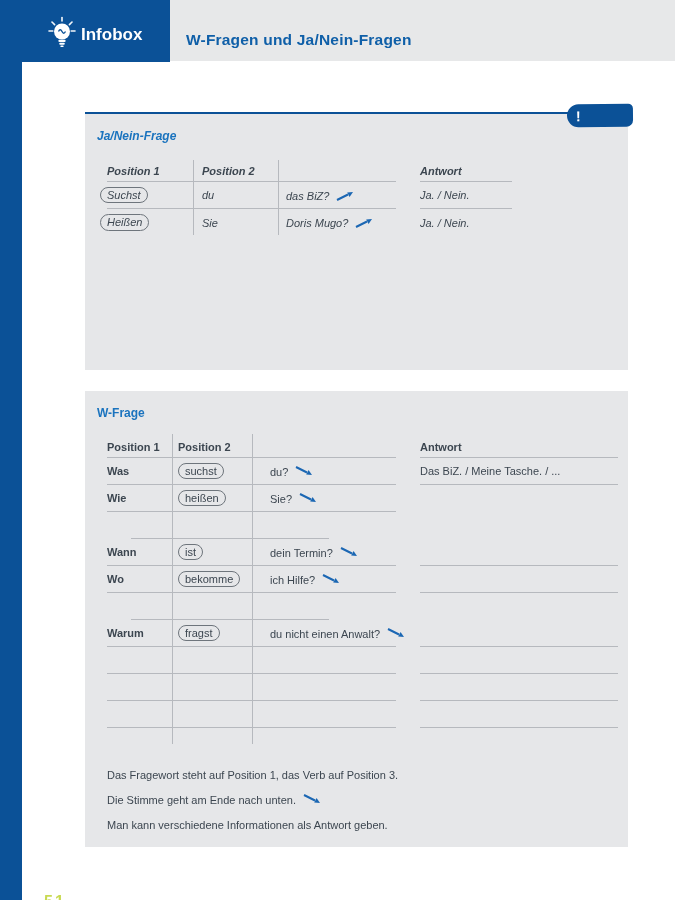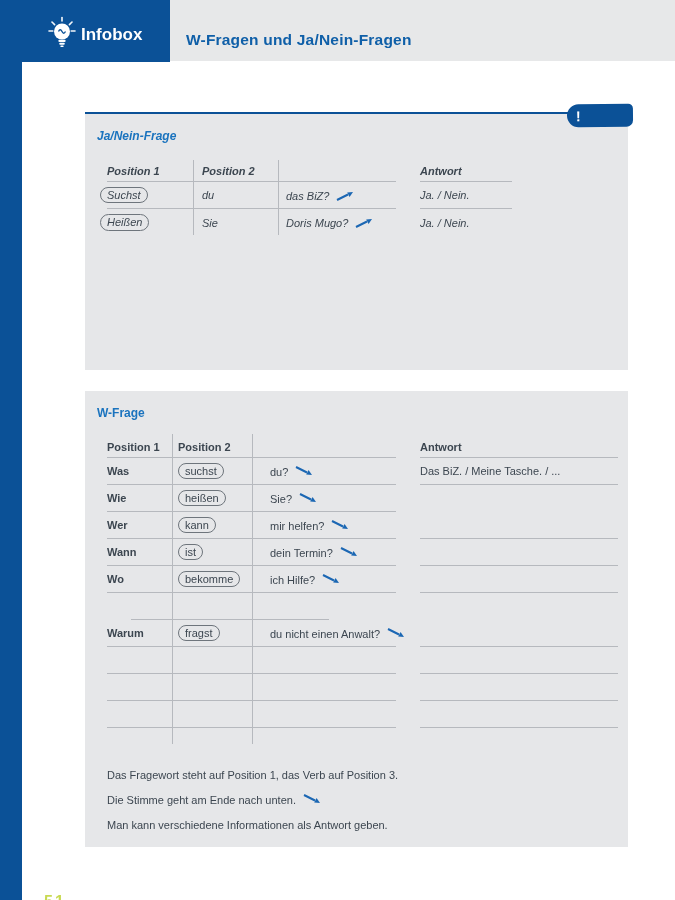--- a/index.html
+++ b/index.html
@@ -169,28 +169,20 @@
             <div class="c c1"><b>Wie</b></div>
             <div class="c c2"><span class="oval">heißen</span></div>
             <div class="c c3">Sie?<svg class="arr" width="18" height="13" viewBox="0 0 18 13">
                 <line x1="1" y1="2" x2="12" y2="7.5" stroke="#1b67b3" stroke-width="2"></line>
                 <polygon points="17,10 11.2,9.6 13.6,4.9" fill="#1b67b3"></polygon>
               </svg></div>
           </div>
           <div class="sp"></div>
         </div>
         <div class="trow">
-          <div class="left bline">
-            <div class="c c1"><b>Wer</b></div>
-            <div class="c c2"><span class="oval">kann</span></div>
-            <div class="c c3">mir helfen?<svg class="arr" width="18" height="13" viewBox="0 0 18 13">
-                <line x1="1" y1="2" x2="12" y2="7.5" stroke="#1b67b3" stroke-width="2"></line>
-                <polygon points="17,10 11.2,9.6 13.6,4.9" fill="#1b67b3"></polygon>
-              </svg></div>
-          </div>
           <div class="sp"></div>
           <div class="c4 bline"></div>
         </div>
         <div class="trow">
           <div class="left bline">
             <div class="c c1"><b>Wann</b></div>
             <div class="c c2"><span class="oval">ist</span></div>
             <div class="c c3">dein Termin?<svg class="arr" width="18" height="13" viewBox="0 0 18 13">
                 <line x1="1" y1="2" x2="12" y2="7.5" stroke="#1b67b3" stroke-width="2"></line>
                 <polygon points="17,10 11.2,9.6 13.6,4.9" fill="#1b67b3"></polygon>

